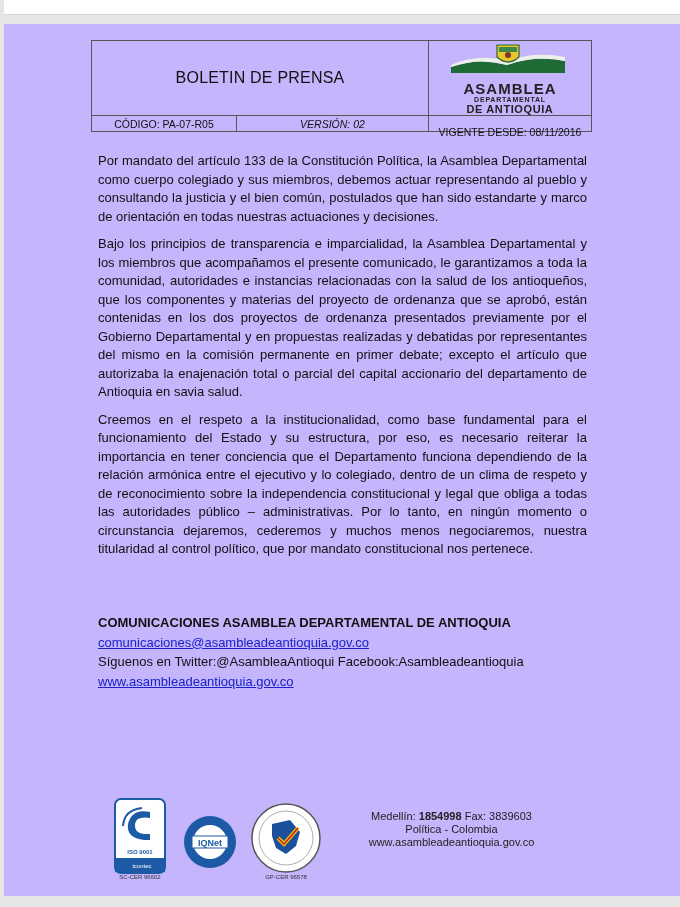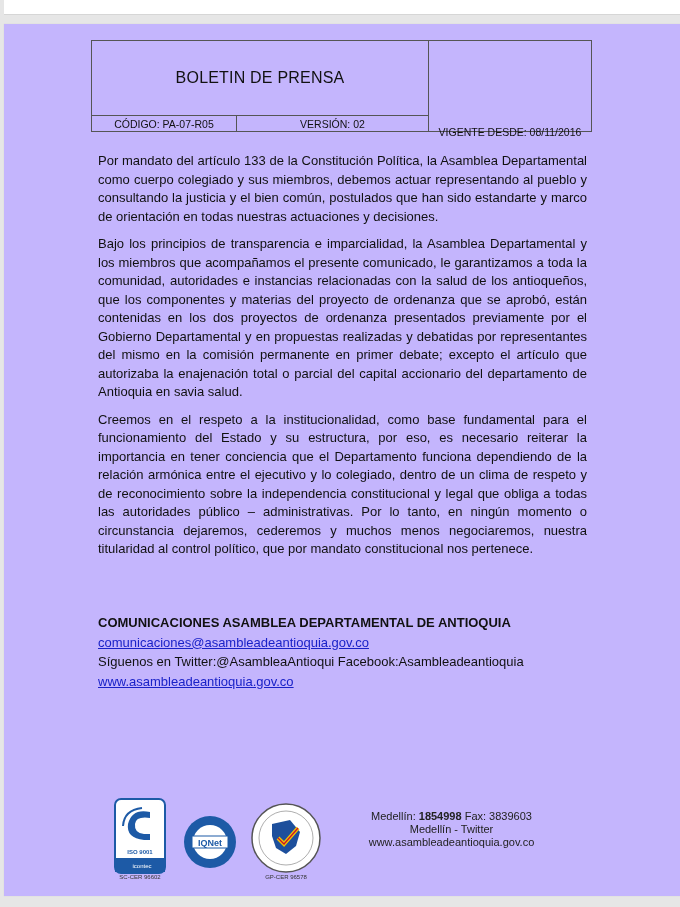--- a/index.html
+++ b/index.html
@@ -32,21 +32,21 @@
     .hdr-logo-cell {
       position: absolute; left: 337px; top: 0; right: 0; height: 75px;
       border-bottom: 1px solid #555; box-sizing: border-box;
     }
     .hdr-row2 { position: absolute; left: 0; top: 75px; right: 0; bottom: 0; display: flex; }
     .hdr-cell {
       font-size: 10.5px; display: flex; align-items: center; justify-content: center;
       box-sizing: border-box; height: 100%;
     }
     .hdr-cell.c1 { width: 145px; border-right: 1px solid #555; }
-    .hdr-cell.c2 { width: 192px; border-right: 1px solid #555; }
+    .hdr-cell.c2 { width: 192px; border-right: 1px solid #555; font-style: italic; }
     .hdr-cell.c3 { flex: 1; margin-top: 8px; }
     .logo-svg { position: absolute; left: 20px; top: 2px; }
     .logo-text {
       position: absolute; left: 0; right: 0; text-align: center;
       font-weight: bold; color: #222;
     }
     .logo-t1 { top: 39px; font-size: 15px; letter-spacing: 1px; }
     .logo-t2 { top: 55px; font-size: 7px; letter-spacing: 0.8px; }
     .logo-t3 { top: 62px; font-size: 11px; letter-spacing: 0.6px; }
 
@@ -75,20 +75,32 @@
   </style>
 </head>
 <body>
 
 <div class="prev-page"></div>
 
 <div class="page">
 
   <div class="hdr-table">
     <div class="hdr-title-cell">BOLETIN DE PRENSA</div>
+    <div class="hdr-logo-cell">
+      <svg class="logo-svg" width="118" height="38" viewBox="0 0 118 38">
+        <path d="M2 24 Q30 14 58 22 Q86 12 116 18 L116 30 L2 30 Z" fill="#1f6b35"></path>
+        <path d="M2 22 Q30 10 58 18 Q86 8 116 14 L116 18 Q86 12 58 22 Q30 14 2 24 Z" fill="#eef0ea"></path>
+        <path d="M48 2 L70 2 L70 14 Q59 24 48 14 Z" fill="#e8c52a" stroke="#2a6a3a" stroke-width="1.2"></path>
+        <path d="M50 4 L68 4 L68 9 L50 9 Z" fill="#3b8a4a"></path>
+        <circle cx="59" cy="12" r="3" fill="#7a3b2a"></circle>
+      </svg>
+      <div class="logo-text logo-t1">ASAMBLEA</div>
+      <div class="logo-text logo-t2">DEPARTAMENTAL</div>
+      <div class="logo-text logo-t3">DE ANTIOQUIA</div>
+    </div>
     <div class="hdr-row2">
       <div class="hdr-cell c1">CÓDIGO: PA-07-R05</div>
       <div class="hdr-cell c2">VERSIÓN: 02</div>
       <div class="hdr-cell c3">VIGENTE DESDE: 08/11/2016</div>
     </div>
   </div>
 
   <div class="body-text">
     <p>Por mandato del artículo 133 de la Constitución Política, la Asamblea Departamental como cuerpo colegiado y sus miembros, debemos actuar representando al pueblo y consultando la justicia y el bien común, postulados que han sido estandarte y marco de orientación en todas nuestras actuaciones y decisiones.</p>
     <p>Bajo  los principios de transparencia e imparcialidad, la Asamblea Departamental y los miembros que acompañamos el presente comunicado, le garantizamos a toda la comunidad, autoridades e instancias relacionadas con la salud de los antioqueños, que los componentes y materias del proyecto de ordenanza que se aprobó, están contenidas en los dos proyectos de ordenanza presentados previamente por el Gobierno Departamental y en propuestas realizadas y debatidas por representantes del mismo en la comisión permanente en primer debate; excepto el artículo que autorizaba la enajenación total o parcial del capital accionario del departamento de Antioquia en savia salud.</p>
@@ -126,17 +138,17 @@
       <circle cx="36" cy="36" r="27" fill="none" stroke="#777" stroke-width="0.6"></circle>
       <path d="M22 22 L40 18 L50 30 L46 44 L36 52 L26 46 L22 34 Z" fill="#1d4f9c"></path>
       <path d="M28 36 L34 42 L48 26" stroke="#f2c200" stroke-width="4" fill="none"></path>
       <path d="M28 36 L34 42 L48 26" stroke="#c8102e" stroke-width="1.2" fill="none"></path>
     </svg>
     <div class="cert" style="left:140px;top:78px;width:64px;">GP-CER 96578</div>
   </div>
 
   <div class="footer-address">
     <div><span>Medellín:</span> <b>1854998</b> <span>Fax: 3839603</span></div>
-    <div>Medellín - Twitter</div>
+    <div>Política - Colombia</div>
     <div>www.asambleadeantioquia.gov.co</div>
   </div>
 
 </div>
 
 </body></html>

